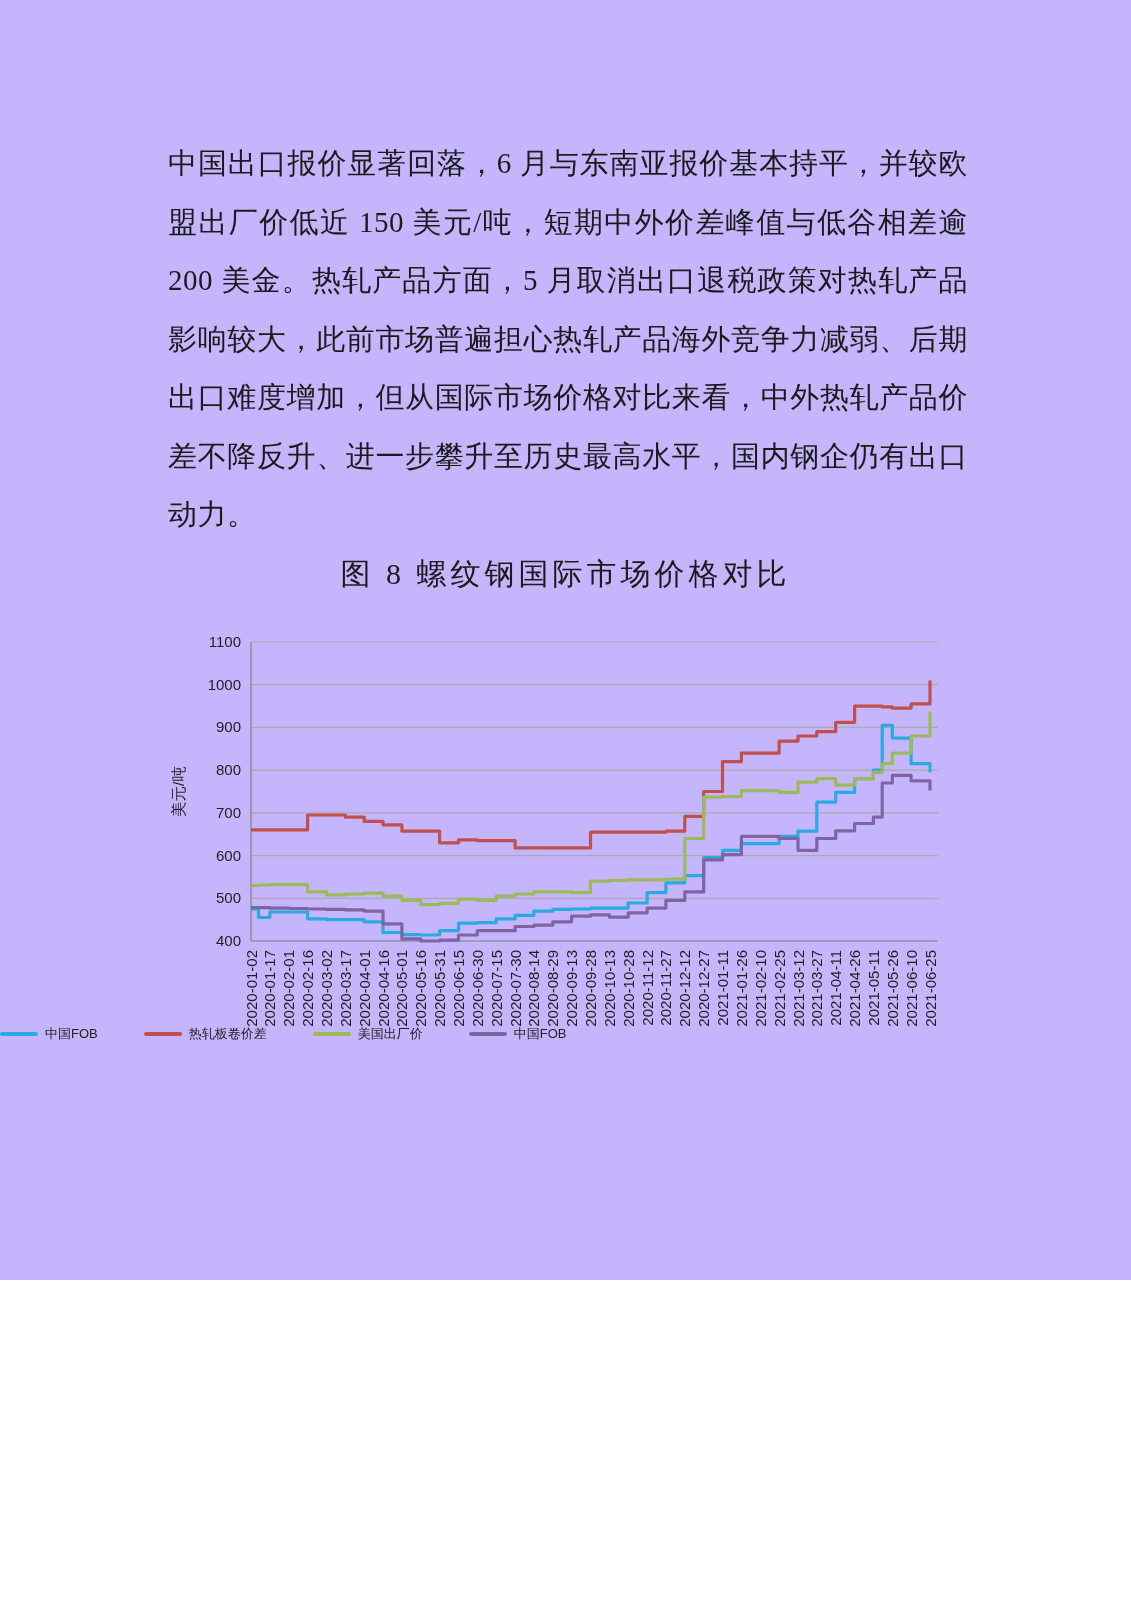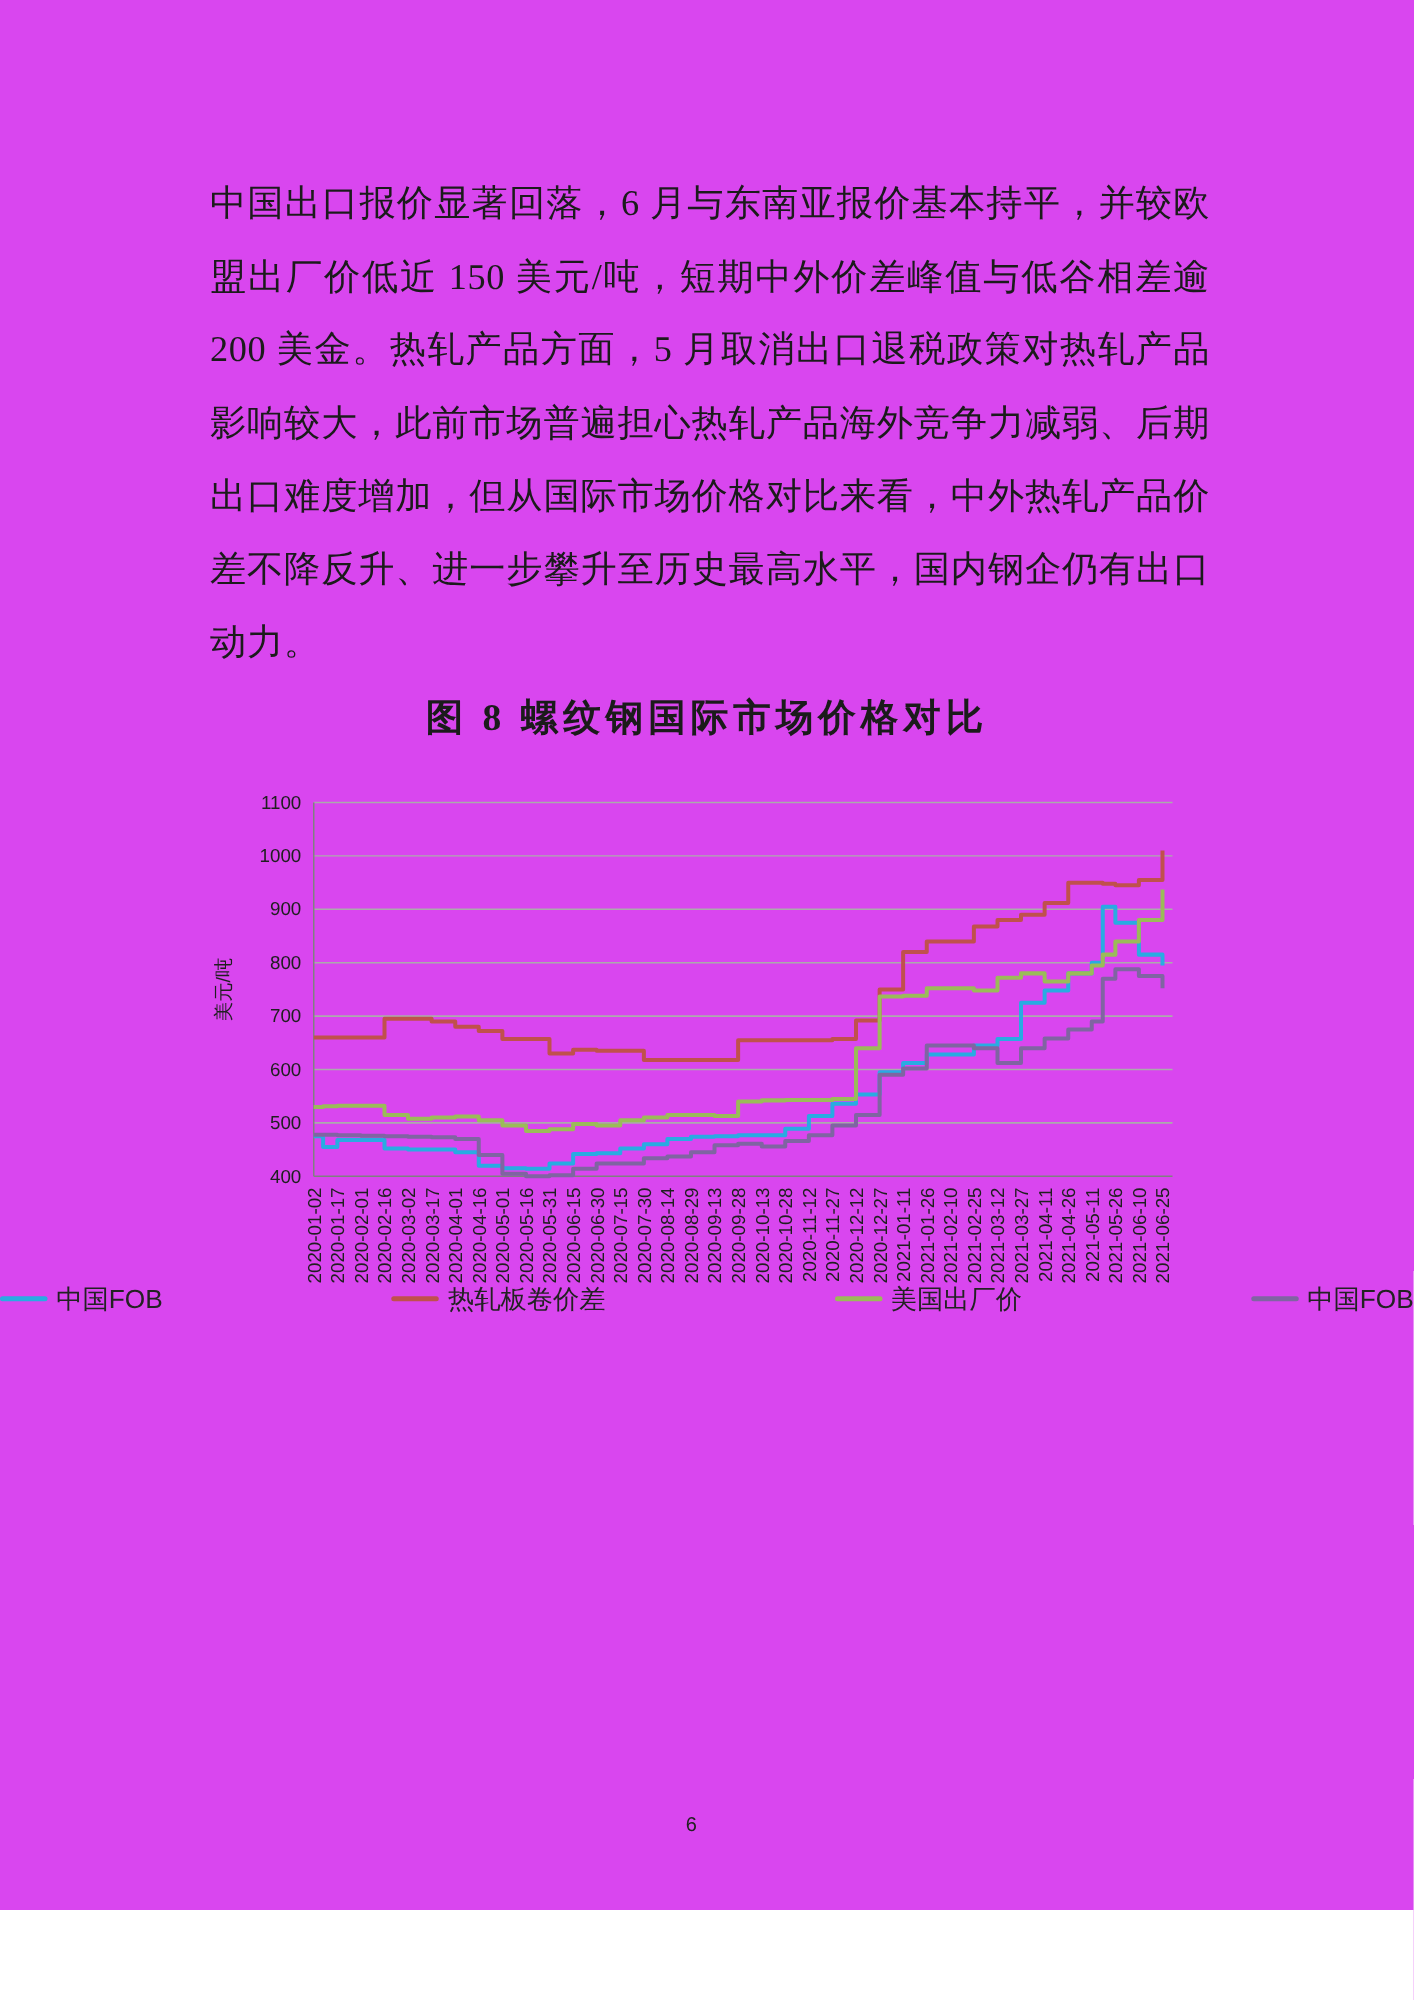--- a/index.html
+++ b/index.html
@@ -1,38 +1,38 @@
 <!DOCTYPE html>
 <html><head>
 <meta charset="utf-8">
 <style>
   html,body { margin:0; padding:0; background:#ffffff; }
   .page {
-    position:relative; width:1131px; height:1528px; background:#d946ef;
+    position:relative; width:1131px; height:1280px; background:#c4b5fd;
     font-family:"Liberation Serif", serif; color:#1b1b1b; overflow:hidden;
   }
   .body-text {
     position:absolute; left:168px; top:134px; width:800px; margin:0;
     font-size:29px; line-height:58.5px; letter-spacing:0.5px;
     text-align:justify; text-justify:inter-character;
   }
   .fig-title {
     position:absolute; left:0; width:100%; margin:0; text-align:center;
-    font-weight:700; font-size:30px; letter-spacing:4px;
+    font-weight:400; font-size:30px; letter-spacing:4px;
   }
   #fig8-title { top:554px; }
   #fig9-title { top:1082px; }
   .chart-wrap { position:absolute; left:150px; top:612px; width:820px; height:425px; }
   .chart-wrap svg { width:820px; height:425px; display:block; }
   .tick { font:15px "Liberation Sans", sans-serif; fill:#1f1f1f; }
   .ylab { font:15.5px "Liberation Sans", sans-serif; fill:#1f1f1f; }
   .legend {
     position:absolute; left:0; top:1025px; width:1131px;
-    display:flex; justify-content:space-between; align-items:center; gap:46px;
-    font-family:"Liberation Sans", sans-serif; font-size:21px; color:#222;
+    display:flex; justify-content:flex-start; align-items:center; gap:46px;
+    font-family:"Liberation Sans", sans-serif; font-size:13px; color:#222;
   }
   .legend-item { display:flex; align-items:center; gap:7px; }
   .legend-swatch { display:inline-block; width:38px; height:3.5px; border-radius:2px; }
   .page-number {
     position:absolute; left:0; top:1452px; width:1106px; text-align:center;
     font-family:"Liberation Sans", sans-serif; font-size:16px; color:#222;
   }
 </style>
 </head>
 <body>

